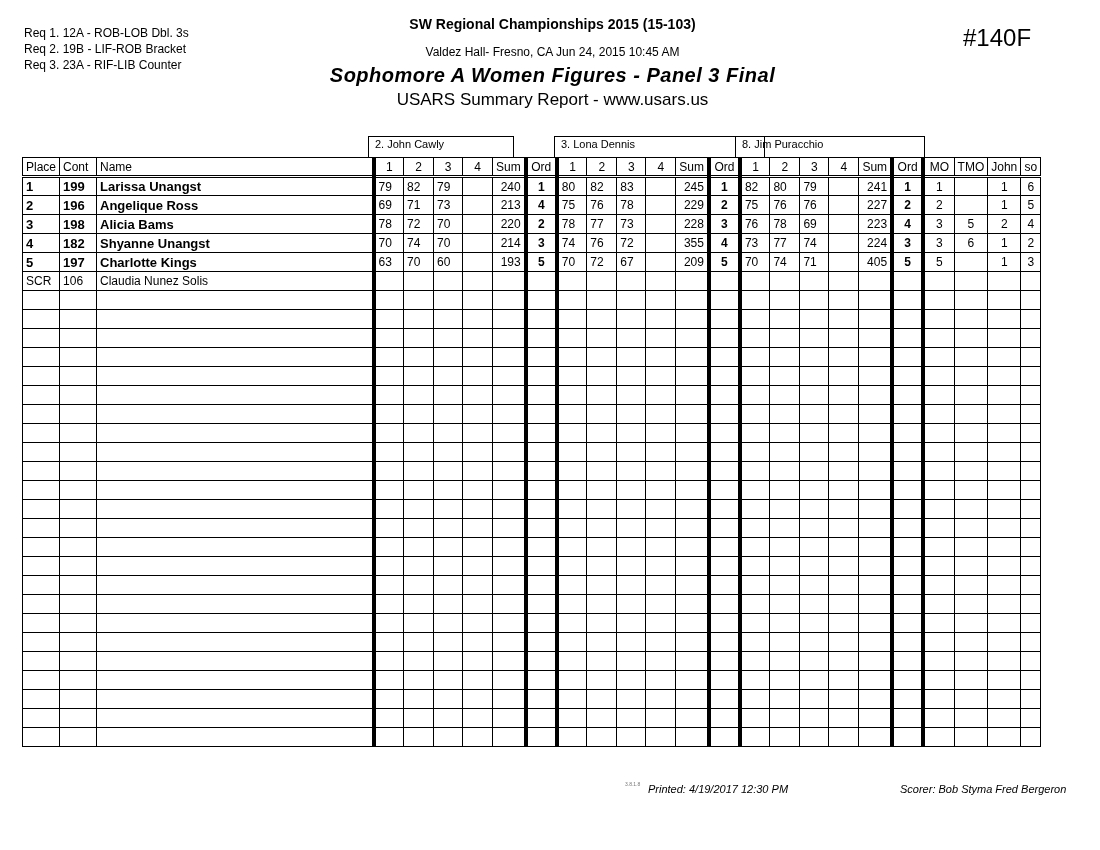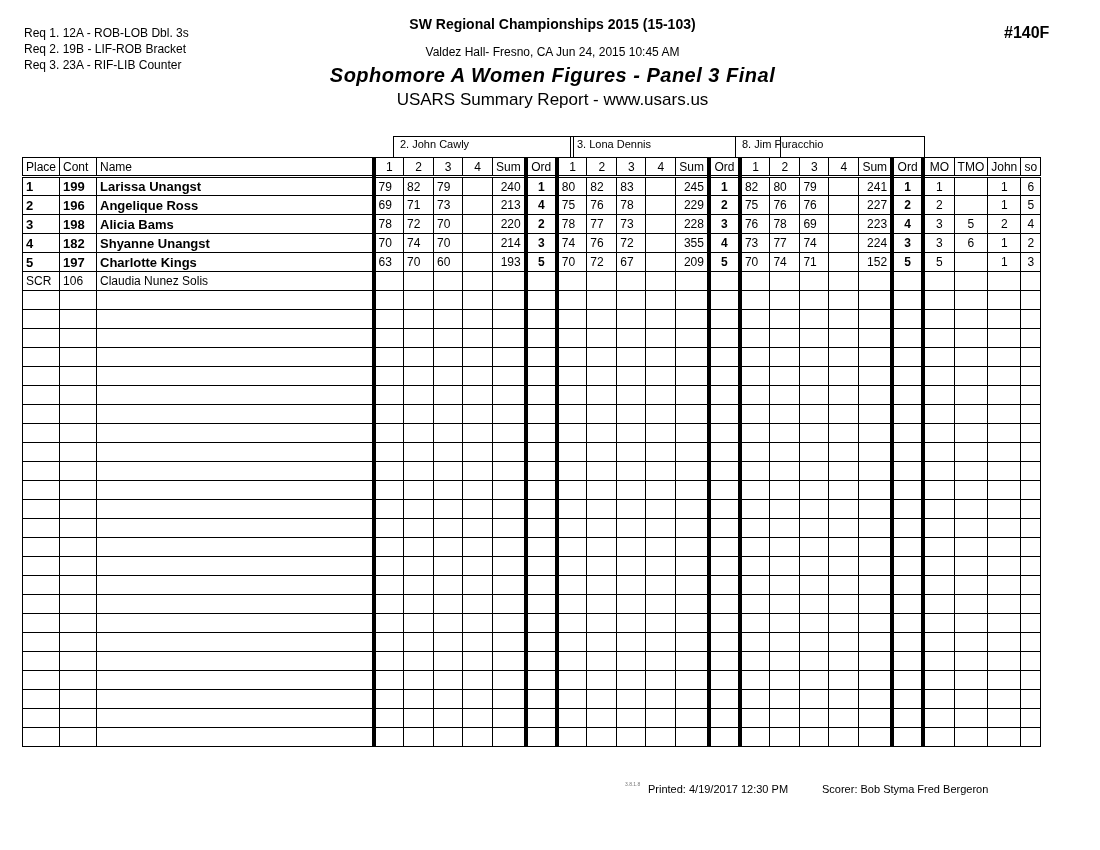--- a/index.html
+++ b/index.html
@@ -3,51 +3,51 @@
 <meta charset="utf-8">
 <style>
   html,body{margin:0;padding:0;background:#fff;}
   body{width:1100px;height:850px;position:relative;overflow:hidden;font-family:"Liberation Sans",sans-serif;color:#000;}
   .reqs{position:absolute;left:24px;top:25px;font-size:12px;line-height:16px;}
   .hdr{position:absolute;left:300px;width:505px;text-align:center;white-space:nowrap;}
   .t1{top:16px;font-size:14px;font-weight:bold;}
   .t2{top:45px;font-size:12px;}
   .t3{top:64px;font-size:20px;font-weight:bold;letter-spacing:0.5px;font-style:italic;}
   .t4{top:90px;font-size:17px;}
-  .evno{position:absolute;left:963px;top:24px;font-size:16px;font-weight:bold;margin-left:41px;}
+  .evno{position:absolute;left:963px;top:24px;font-size:24px;font-weight:normal;}
   .judge{position:absolute;top:136px;height:21px;border:1px solid #000;border-bottom:none;font-size:11px;padding-left:6px;box-sizing:border-box;line-height:15px;}
   table.grid{position:absolute;left:22px;top:157px;border-collapse:collapse;table-layout:fixed;padding-left:43px;}
   table.grid td{border:1px solid #000;height:19px;padding:0 3px;font-size:12px;white-space:nowrap;overflow:hidden;box-sizing:border-box;}
   table.grid tr.head td{border-bottom:3px double #000;}
   table.grid tr.head td.c{text-align:center;}
   td.r{text-align:right;}
   td.c{text-align:center;}
   td.b{font-weight:bold;}
   td.thickL{border-left:4px solid #000 !important;}
   tr.bold td.nm,tr.bold td.pl,tr.bold td.ct{font-weight:bold;font-size:13px;}
-  .footer{position:absolute;top:783px;font-size:11px;}
+  .footer{position:absolute;top:783px;font-size:11px;font-style:italic;}
   .tiny{position:absolute;left:625px;top:781px;font-size:5px;color:#777;}
 </style>
 </head>
 <body>
 
 <div class="reqs">
   <div>Req  1.  12A - ROB-LOB Dbl. 3s</div>
   <div>Req  2.  19B - LIF-ROB Bracket</div>
   <div>Req  3.  23A - RIF-LIB Counter</div>
 </div>
 
 <div class="hdr t1">SW Regional Championships 2015 (15-103)</div>
 <div class="hdr t2">Valdez Hall- Fresno, CA  Jun 24, 2015  10:45 AM</div>
 <div class="hdr t3">Sophomore A Women Figures - Panel 3 Final</div>
 <div class="hdr t4">USARS Summary Report - www.usars.us</div>
 <div class="evno">#140F</div>
 
-<div class="judge" style="left:393px;width:181px;">2.  John Cawly</div>
-<div class="judge" style="left:570px;width:211px;">3.  Lona Dennis</div>
+<div class="judge" style="left:368px;width:146px;">2.  John Cawly</div>
+<div class="judge" style="left:554px;width:211px;">3.  Lona Dennis</div>
 <div class="judge" style="left:735px;width:190px;">8.  Jim Puracchio</div>
 
 <table class="grid">
   <colgroup>
     <col style="width:37px">
       <col style="width:37px">
       <col style="width:277px">
     <col style="width:30px">
       <col style="width:30px">
       <col style="width:29px">
@@ -220,21 +220,21 @@
         <td class="thickL">70</td>
         <td>72</td>
         <td>67</td>
         <td></td>
         <td class="r">209</td>
         <td class="thickL c b">5</td>
         <td class="thickL">70</td>
         <td>74</td>
         <td>71</td>
         <td></td>
-        <td class="r">152</td>
+        <td class="r">405</td>
         <td class="thickL c b">5</td>
         <td class="thickL c">5</td>
         <td class="c"></td>
         <td class="c">1</td>
         <td class="c">3</td>
       </tr>
       <tr>
         <td class="pl">SCR</td>
         <td class="ct">106</td>
         <td class="nm">Claudia Nunez Solis</td>
@@ -907,13 +907,13 @@
         <td class="thickL c"></td>
         <td class="c"></td>
         <td class="c"></td>
         <td class="c"></td>
       </tr>
     </tbody>
 </table>
 
 <div class="tiny">3.8.1.8</div>
 <div class="footer" style="left:648px;">Printed:  4/19/2017  12:30 PM</div>
-<div class="footer" style="left:822px;">Scorer:   Bob Styma Fred Bergeron</div>
+<div class="footer" style="left:900px;">Scorer:   Bob Styma Fred Bergeron</div>
 
 </body></html>

